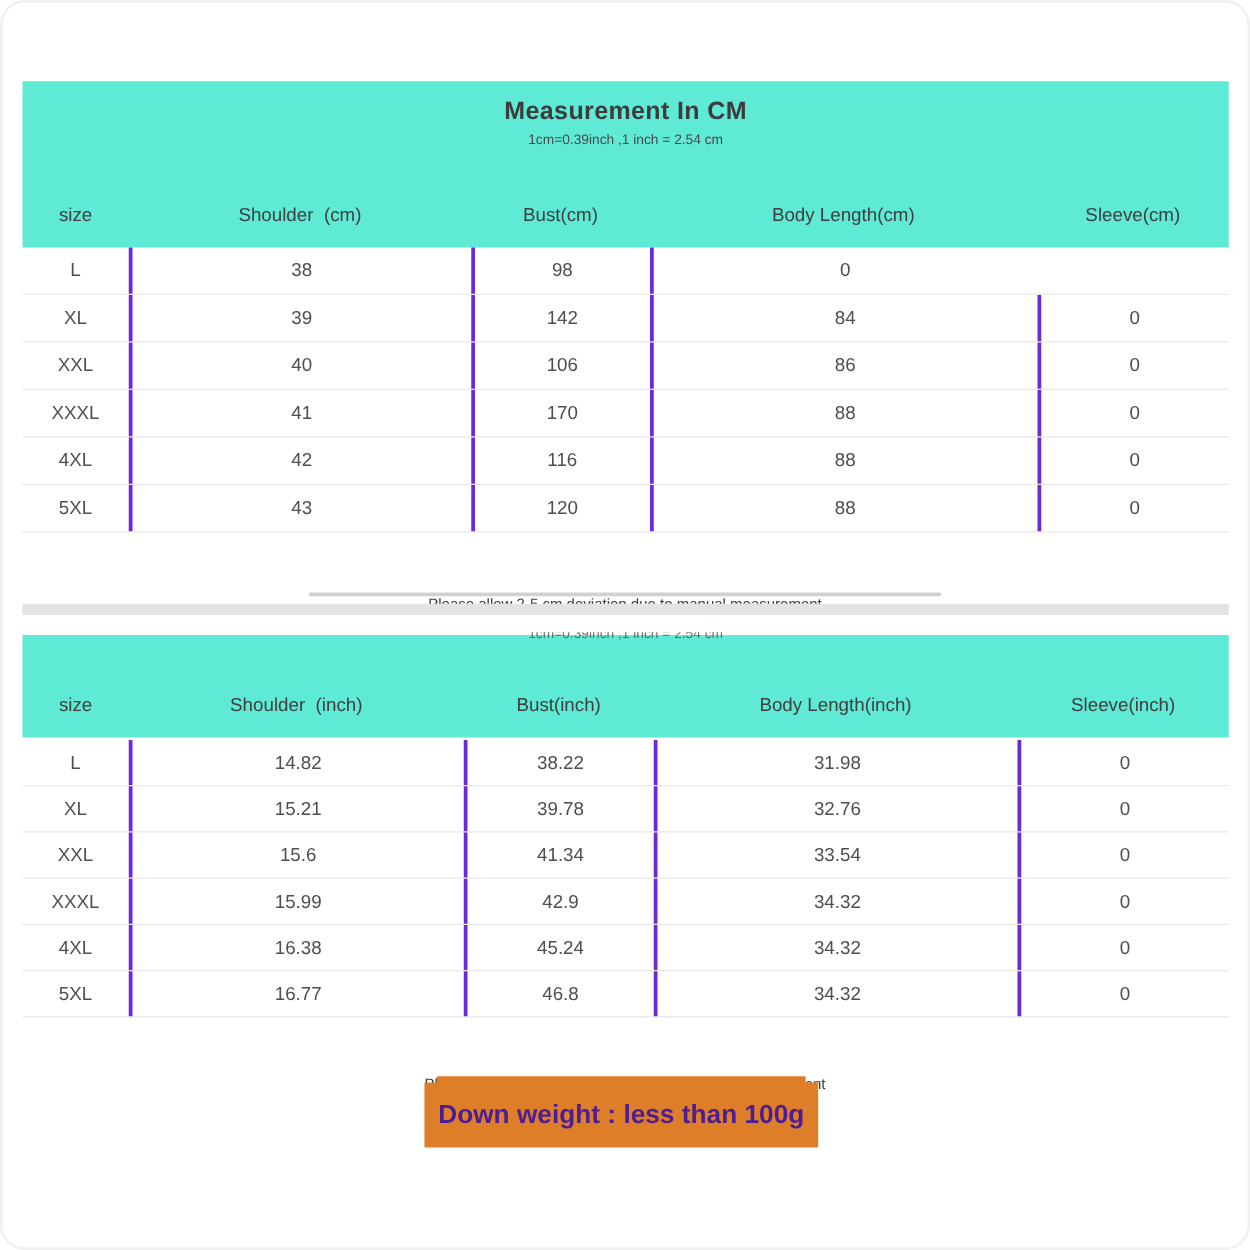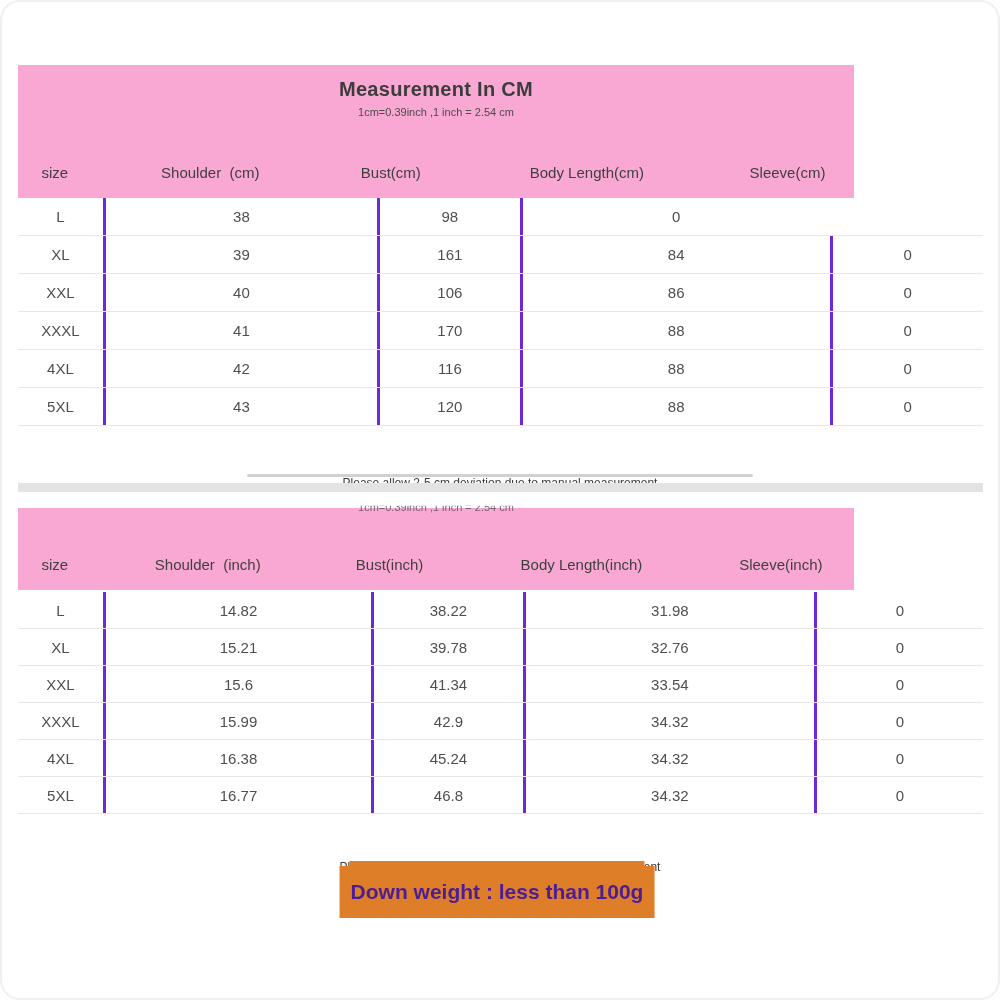--- a/index.html
+++ b/index.html
@@ -7,21 +7,21 @@
     width:1000px;height:1000px;background:#ffffff;
     font-family:"Liberation Sans","DejaVu Sans",sans-serif;
     position:relative;overflow:hidden;
   }
   .frame{
     position:absolute;inset:0;border:2px solid #f0f0f0;border-radius:20px;
     pointer-events:none;
   }
   
   .band{
-    position:absolute;left:18px;width:836px;background:#f9a8d4;
+    position:absolute;left:18px;width:965px;background:#5eead4;
   }
   .band-cm{top:65px;height:133px;}
   .band-inch{top:508px;height:82px;}
   .band-title{
     text-align:center;padding-top:13px;font-size:20px;font-weight:bold;
     color:#3c3c3c;letter-spacing:.3px;
   }
   .band-subtitle{
     text-align:center;margin-top:5px;font-size:11px;color:#4a4a4a;
   }
@@ -96,21 +96,21 @@
 <div class="tbody tbody-cm">
   <div class="trow grid-cm">
     <div class="td">L</div>
     <div class="td">38</div>
     <div class="td">98</div>
     <div class="td">0</div>
   </div>
   <div class="trow grid-cm">
     <div class="td">XL</div>
     <div class="td">39</div>
-    <div class="td">161</div>
+    <div class="td">142</div>
     <div class="td">84</div>
     <div class="td">0</div>
   </div>
   <div class="trow grid-cm">
     <div class="td">XXL</div>
     <div class="td">40</div>
     <div class="td">106</div>
     <div class="td">86</div>
     <div class="td">0</div>
   </div>

